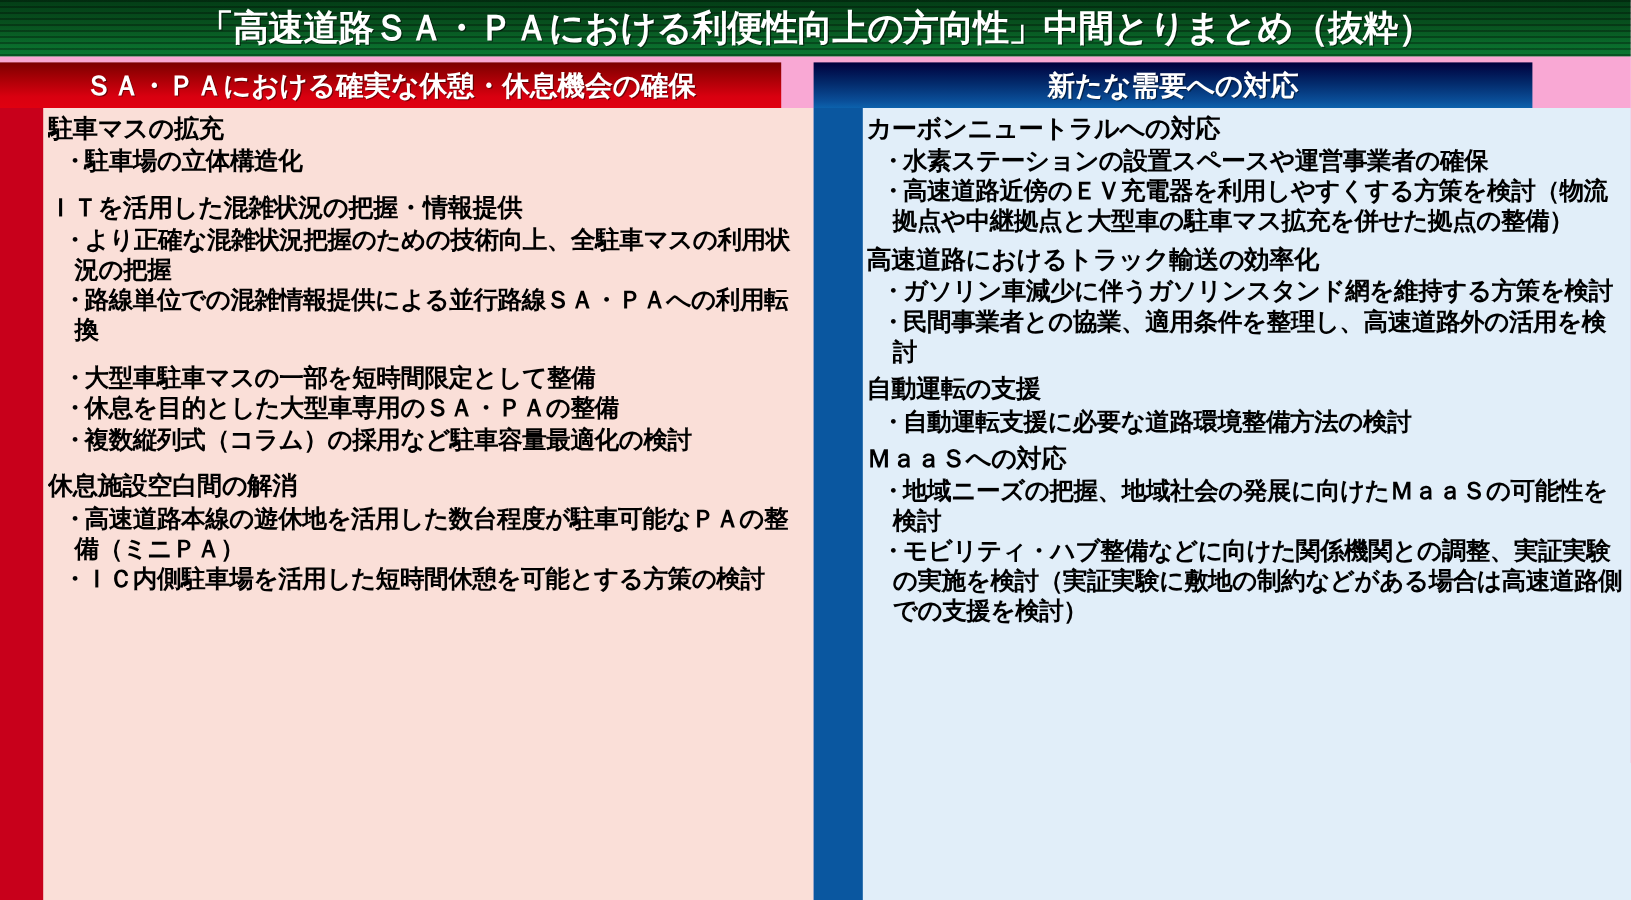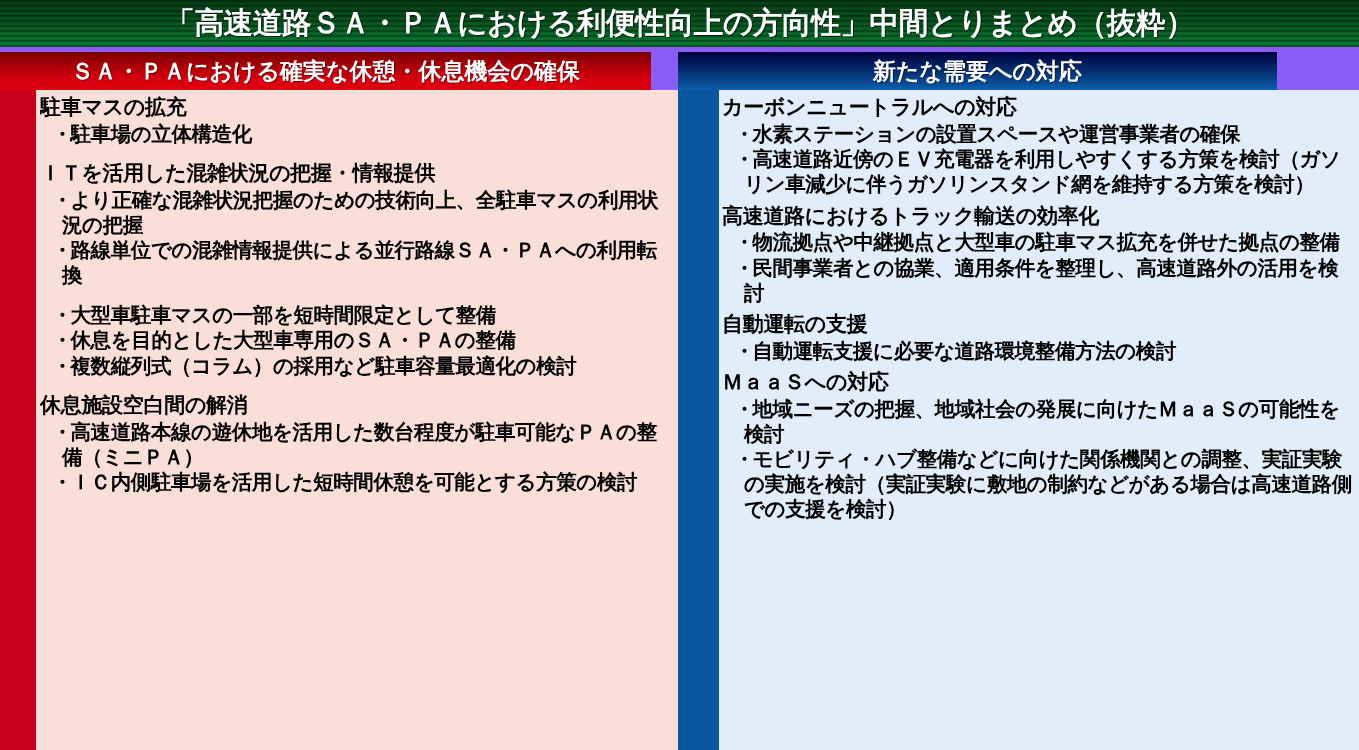--- a/index.html
+++ b/index.html
@@ -2,21 +2,21 @@
 <html><head>
 <meta charset="utf-8">
 <style>
   html,body{margin:0;padding:0;}
   body{
     width:1359px;height:750px;
     background:#ffffff;
     font-family:"DejaVu Sans","Liberation Sans",sans-serif;
     overflow:hidden;
   }
-  .slide{position:relative;width:1359px;height:750px;overflow:hidden;background:#8b5cf6;}
+  .slide{position:relative;width:1359px;height:750px;overflow:hidden;background:#f9a8d4;}
 
   
   .titlebar{
     position:absolute;left:0;top:0;width:1359px;height:47px;
     background:
       repeating-linear-gradient(
         to bottom,
         rgba(0,0,0,0.30) 0px,
         rgba(0,0,0,0.30) 2px,
         rgba(0,0,0,0.0) 2px,
@@ -141,27 +141,27 @@
           <li class="bullet"><span class="b-dot">・</span><span>高速道路本線の遊休地を活用した数台程度が駐車可能なＰＡの整備（ミニＰＡ）</span></li>
           <li class="bullet"><span class="b-dot">・</span><span>ＩＣ内側駐車場を活用した短時間休憩を可能とする方策の検討</span></li>
         </ul>
       </div>
     </div>
   <div class="content content-right" id="col-1">
       <div class="group">
         <div class="grp-head">カーボンニュートラルへの対応</div>
         <ul class="bullets">
           <li class="bullet"><span class="b-dot">・</span><span>水素ステーションの設置スペースや運営事業者の確保</span></li>
-          <li class="bullet"><span class="b-dot">・</span><span>高速道路近傍のＥＶ充電器を利用しやすくする方策を検討（ガソリン車減少に伴うガソリンスタンド網を維持する方策を検討）</span></li>
+          <li class="bullet"><span class="b-dot">・</span><span>高速道路近傍のＥＶ充電器を利用しやすくする方策を検討（物流拠点や中継拠点と大型車の駐車マス拡充を併せた拠点の整備）</span></li>
         </ul>
       </div>
       <div class="group">
         <div class="grp-head">高速道路におけるトラック輸送の効率化</div>
         <ul class="bullets">
-          <li class="bullet"><span class="b-dot">・</span><span>物流拠点や中継拠点と大型車の駐車マス拡充を併せた拠点の整備</span></li>
+          <li class="bullet"><span class="b-dot">・</span><span>ガソリン車減少に伴うガソリンスタンド網を維持する方策を検討</span></li>
           <li class="bullet"><span class="b-dot">・</span><span>民間事業者との協業、適用条件を整理し、高速道路外の活用を検討</span></li>
         </ul>
       </div>
       <div class="group">
         <div class="grp-head">自動運転の支援</div>
         <ul class="bullets">
           <li class="bullet"><span class="b-dot">・</span><span>自動運転支援に必要な道路環境整備方法の検討</span></li>
         </ul>
       </div>
       <div class="group">

